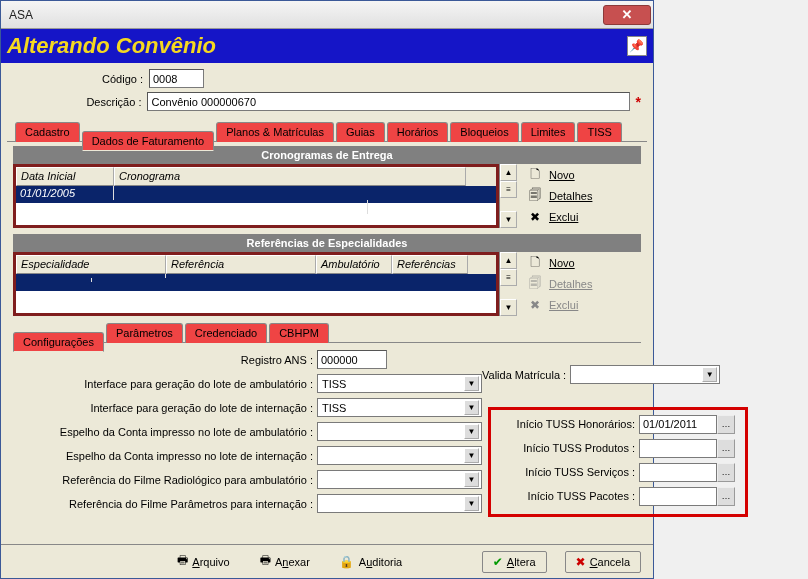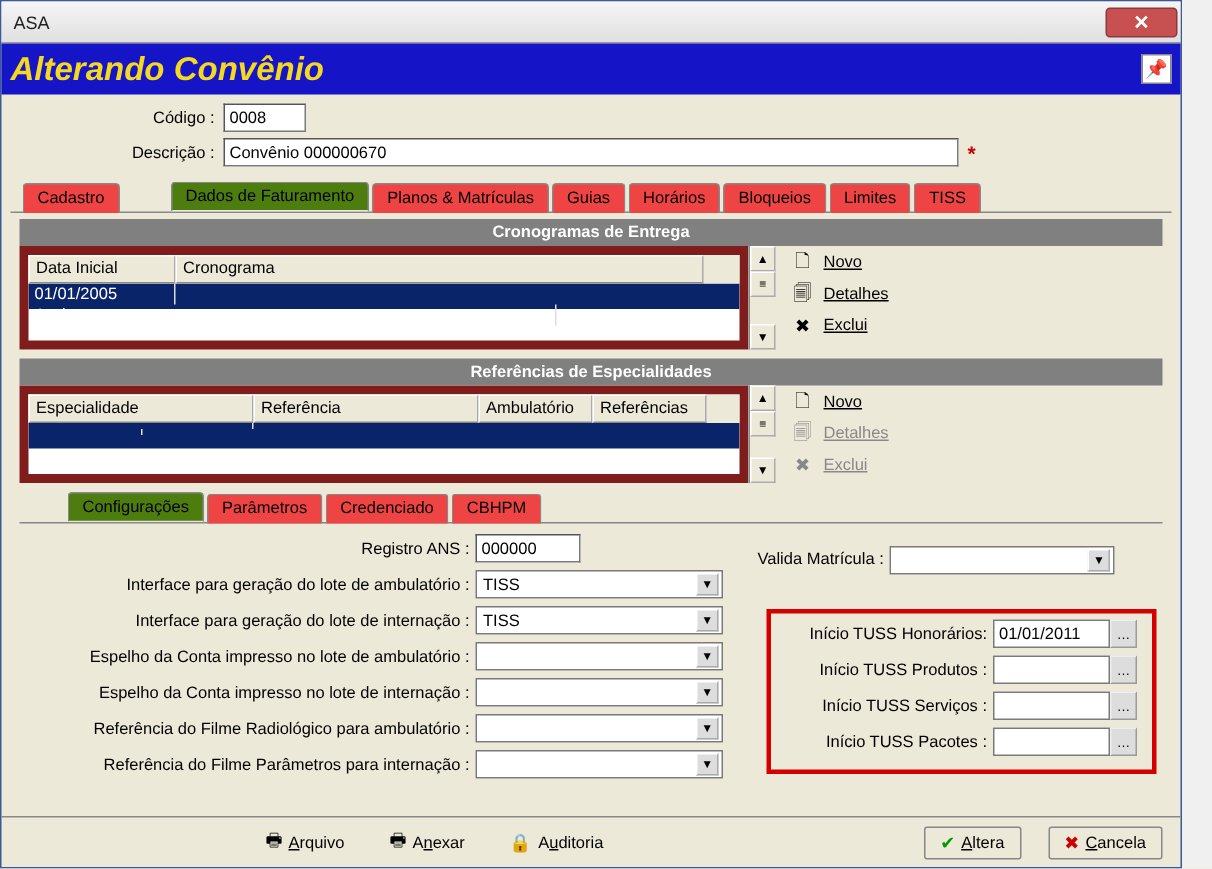--- a/index.html
+++ b/index.html
@@ -6,21 +6,21 @@
   body {
     margin: 0;
     font-family: Tahoma, Arial, sans-serif;
     font-size: 11px;
     background: #f0f0f0;
     width: 808px;
     height: 579px;
     overflow: hidden;
   }
   .window {
-    width: 788px;
+    width: 654px;
     height: 579px;
     background: #ece9d8;
     border: 1px solid #3b5998;
     display: flex;
     flex-direction: column;
   }
   .titlebar {
     height: 28px;
     background: linear-gradient(to bottom, #f5f5f5, #e0e0e0);
     display: flex;
@@ -99,46 +99,46 @@
     padding: 3px 9px;
     border: 1px solid #888;
     border-bottom: none;
     background: #ef4444;
     margin-right: 2px;
     position: relative;
     top: 1px;
     border-radius: 3px 3px 0 0;
   }
   .tab.active {
-    background: #4d7c0f;
+    background: #ef4444;
     font-weight: normal;
-    top: 0;
+    top: 10px;
     border-bottom: 1px solid #ece9d8;
-    margin-left: 32px;
   }
   .tab-content {
     margin: 4px 12px;
   }
   .section-header {
     background: #808080;
     color: #fff;
     font-weight: bold;
     text-align: center;
     height: 18px;
     line-height: 18px;
     font-size: 11px;
   }
   .grid-container {
     display: flex;
     margin-bottom: 6px;
   }
   .grid {
-    border: 6px solid #7f1d1d;
+    border: 3px solid #7f1d1d;
     background: #fff;
     flex-shrink: 0;
+    font-style: italic;
   }
   .grid-head {
     display: flex;
     background: #ece9d8;
   }
   .grid-head-cell {
     border: 1px outset #fff;
     padding: 2px 4px;
     height: 19px;
     border-bottom: 1px solid #888;
@@ -190,21 +190,21 @@
   .action-item.disabled { color: #888; }
   .action-icon { width: 16px; text-align: center; font-size: 12px; }
   .sub-tabs {
     display: flex;
     margin-top: 6px;
     border-bottom: 1px solid #888;
   }
   .config-area {
     padding: 6px 4px;
     display: flex;
-    align-items: center;
+    align-items: flex-end;
   }
   .config-left { flex: 1; }
   .config-row {
     display: flex;
     align-items: center;
     margin-bottom: 3px;
     height: 21px;
   }
   .config-row label {
     width: 300px;

